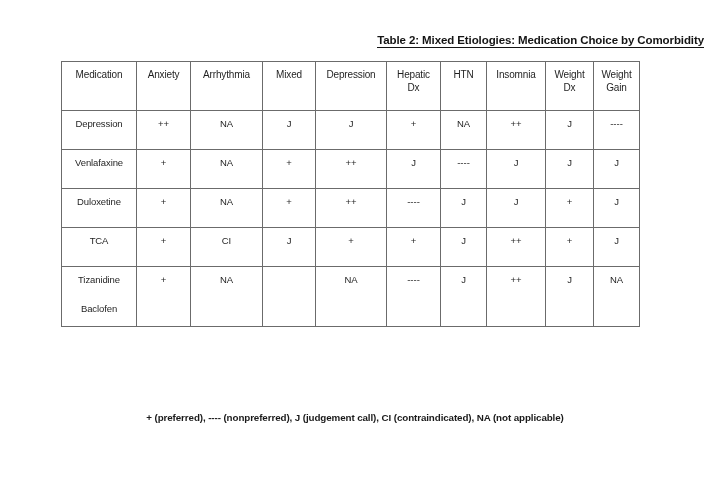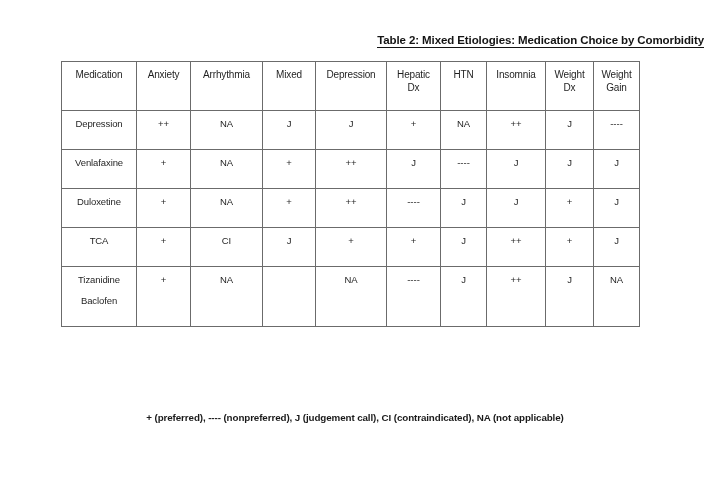--- a/index.html
+++ b/index.html
@@ -79,21 +79,21 @@
 
   table.comorbidity tbody tr.tall td {
     height: 52px;
   }
 
   td.medcell {
     letter-spacing: -0.1px;
   }
   td.medcell .line2 {
     display: block;
-    margin-top: 9px;
+    margin-top: 17px;
   }
 
   
   col.c-med    { width: 75px; }
   col.c-anx    { width: 54px; }
   col.c-arr    { width: 72px; }
   col.c-ede    { width: 53px; }
   col.c-dep    { width: 71px; }
   col.c-hep    { width: 54px; }
   col.c-htn    { width: 46px; }

